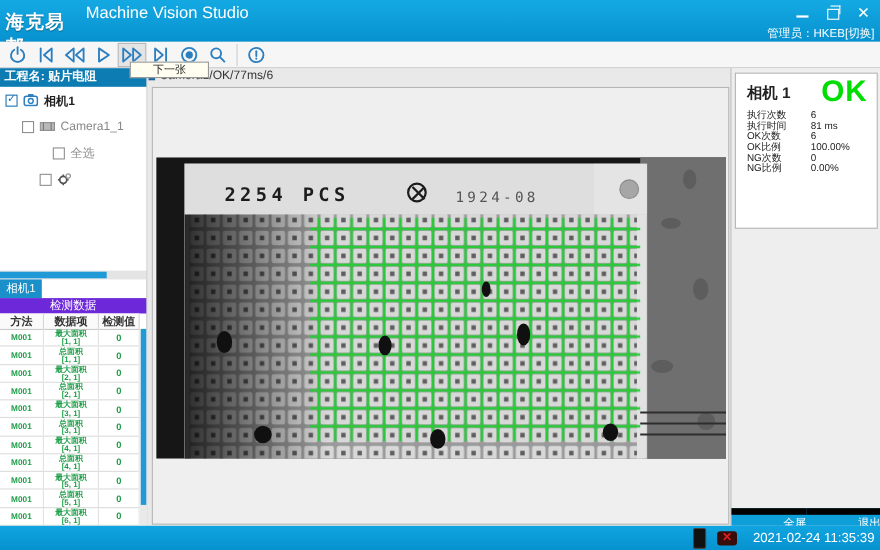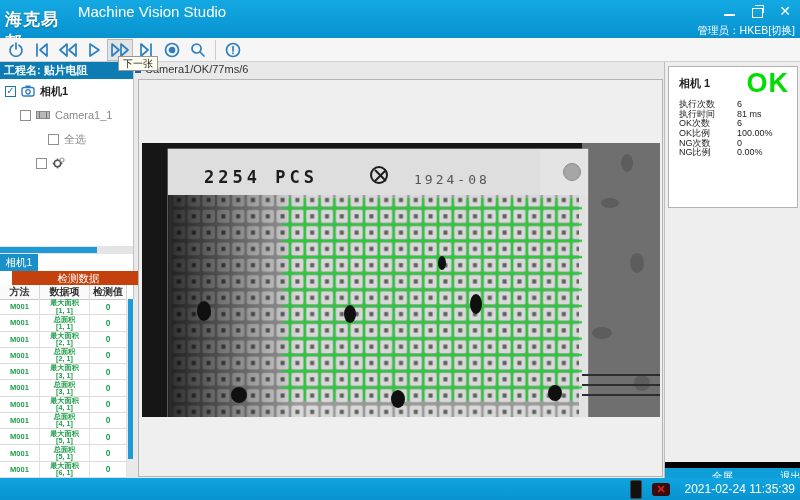--- a/index.html
+++ b/index.html
@@ -21,37 +21,37 @@
   .menu-item{color:#fff;font-size:11px;padding:0 2px;cursor:default}
   .userinfo{position:absolute;right:5px;top:24px;color:#fff;font-size:10.5px;display:flex;gap:0}
   
   .toolbar{position:absolute;left:0;top:38px;width:800px;height:24px;background:#f6f6f6;
            border-bottom:1px solid #cfcfcf;display:flex;align-items:center;padding-left:3px;box-sizing:border-box}
   .tool{width:26px;height:22px;display:flex;align-items:center;justify-content:center}
   .tool svg{stroke:#2b7fc0;fill:none;stroke-width:1.7;stroke-linecap:round;stroke-linejoin:round}
   .tool.active{background:#e4e4e4;border:1px solid #b9b9b9;box-sizing:border-box}
   .tsep{width:1px;height:20px;background:#cccccc;margin:0 4px}
   .tooltip{position:absolute;left:118px;top:56px;height:13px;line-height:13px;background:#fffef0;
-           border:1px solid #979797;font-size:10px;color:#222;padding:0 4px;z-index:60}
+           border:1px solid #979797;font-size:10px;color:#222;padding:0 20px;z-index:60}
   
   .left-panel{position:absolute;left:0;top:62px;width:134px;height:416px;background:#fff;
               border-right:1px solid #c2c2c2;box-sizing:border-box}
   .proj-header{height:17px;line-height:17px;background:#0d7cb2;color:#fff;font-weight:bold;
                font-size:11px;padding-left:4px}
   .tree{position:absolute;left:0;top:17px;width:133px;height:167px;background:#fff}
   .tree-item{display:flex;align-items:center;height:24px;color:#333;font-size:11px;gap:5px}
   .cbx{width:11px;height:11px;border:1px solid #8f8f8f;background:#fff;box-sizing:border-box;
        display:flex;align-items:center;justify-content:center;font-size:10px;color:#1b74b4;line-height:10px}
   .cbx.checked{border-color:#1b74b4}
   .dimtext{color:#888}
   .hscroll{position:absolute;left:0;top:184px;width:133px;height:8px;background:#e4e4e4}
   .hthumb{position:absolute;left:0;top:1px;width:97px;height:6px;background:#1f9ad6}
   .cam-tab{position:absolute;left:0;top:192px;width:38px;height:17px;background:#1b8fc9;color:#fff;
            font-size:10.5px;text-align:center;line-height:17px}
-  .dd-bar{position:absolute;left:12px;top:209px;width:133px;height:14px;background:#c2410c;color:#fff;
+  .dd-bar{position:absolute;left:0;top:209px;width:133px;height:14px;background:#6d28d9;color:#fff;
           font-size:10.5px;text-align:center;line-height:14px}
   .col-head{position:absolute;left:0;top:223px;width:127px;height:14px;display:flex;background:#fafafa;
             border-bottom:1px solid #c9c9c9;font-weight:bold;color:#333;font-size:10px}
   .col-head .c{border-right:1px solid #d6d6d6;display:flex;align-items:center;justify-content:center}
   .tbody{position:absolute;left:0;top:237px;width:127px;height:179px;overflow:hidden}
   .trow{display:flex;height:16.27px;border-bottom:1px solid #dcdcdc;box-sizing:border-box}
   .c{box-sizing:border-box}
   .c.w1{width:40px}.c.w2{width:50px}.c.w3{width:37px}
   .trow .c{border-right:1px solid #e2e2e2;display:flex;align-items:center;justify-content:center;
            color:#1e9e48;font-weight:bold}
@@ -65,21 +65,21 @@
   .center-bullet{position:absolute;left:135px;top:67px;width:6px;height:6px;background:#19649c}
   .center-title{position:absolute;left:145px;top:63px;font-size:11px;color:#333}
   .viewer{position:absolute;left:138px;top:79px;width:525px;height:398px;background:#efefef;
           border:1px solid #b5b5b5;box-sizing:border-box}
   .photo{position:absolute;left:3px;top:63px;width:518px;height:274px}
   
   .right-panel{position:absolute;left:664px;top:62px;width:136px;height:416px;background:#eeeeee;
                border-left:1px solid #bdbdbd;box-sizing:border-box}
   .stats-card{position:absolute;left:3px;top:4px;width:128px;height:140px;background:#fff;
               border:1px solid #b2b2b2}
-  .cam-label{position:absolute;left:10px;top:9px;font-size:11px;font-weight:bold;color:#222}
+  .cam-label{position:absolute;left:10px;top:9px;font-size:14px;font-weight:bold;color:#222}
   .ok-big{position:absolute;right:8px;top:1px;font-size:27px;font-weight:bold;color:#00dd00;
           letter-spacing:1px}
   .stats-list{position:absolute;left:10px;top:33px;right:6px}
   .stat-row{display:flex;height:9.7px;line-height:9.7px;font-size:9px;color:#222}
   .sl{width:58px}
   .sv{flex:1}
   .rp-band{position:absolute;left:0;bottom:0;width:136px;height:16px;background:#0f9fd8;display:flex}
   .rp-btn{flex:1;color:#fff;font-size:10.5px;text-align:right;line-height:16px;border-top:6px solid #000000}
   
   .statusbar{position:absolute;left:0;top:478px;width:800px;height:22px;

